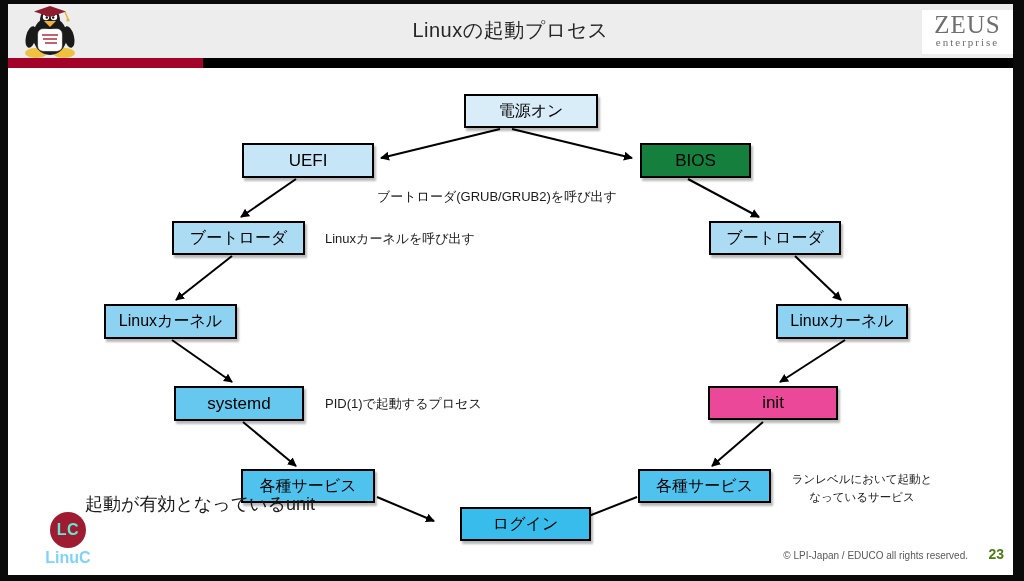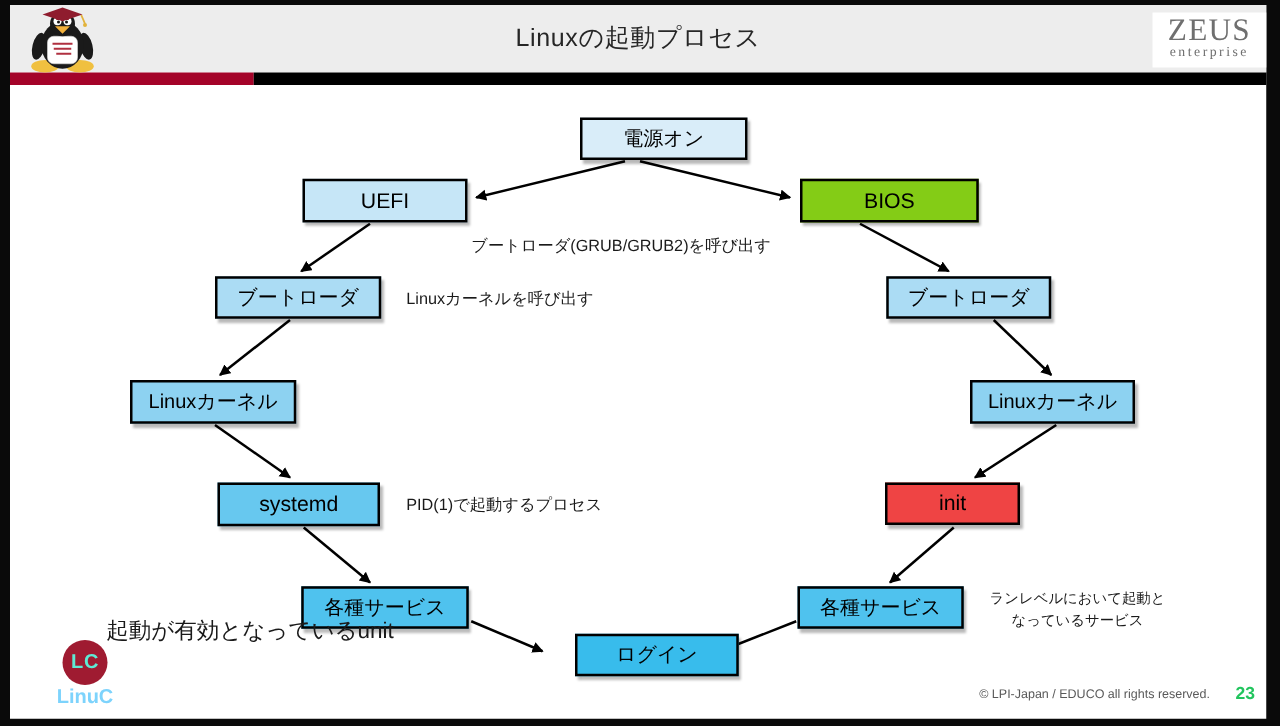--- a/index.html
+++ b/index.html
@@ -65,21 +65,21 @@
     color:#5eead4; font-weight:bold; font-size:16px; letter-spacing:0.5px;
   }
   .lc-label {
     position:absolute; left:30px; top:549px; width:76px; text-align:center;
     color:#7dd3fc; font-weight:bold; font-size:16px;
   }
   .copyright {
     position:absolute; right:56px; top:550px; font-size:10px; color:#595959;text-align:right;
   }
   .page-number {
-    position:absolute; right:20px; top:546px; font-size:14px; font-weight:bold; color:#22c55e;
+    position:absolute; right:20px; top:546px; font-size:14px; font-weight:bold; color:#4d7c0f;
   }
 </style>
 </head>
 <body>
 
 <div class="page"></div>
 <div class="header"></div>
 <div class="stripe-red"></div>
 <div class="stripe-black"></div>
 <div class="slide-title">Linuxの起動プロセス</div>
@@ -124,27 +124,27 @@
   <line x1="172" y1="340" x2="232" y2="382" marker-end="url(#ah)"></line>
   <line x1="845" y1="340" x2="780" y2="382" marker-end="url(#ah)"></line>
   <line x1="243" y1="422" x2="296" y2="466" marker-end="url(#ah)"></line>
   <line x1="763" y1="422" x2="712" y2="466" marker-end="url(#ah)"></line>
   <line x1="377" y1="497" x2="434" y2="521" marker-end="url(#ah)"></line>
   <line x1="637" y1="497" x2="576" y2="521" marker-end="url(#ah)"></line>
 </svg>
 
 <div class="node" style="left: 438px; top: 94px; width: 134px; height: 34px; background-color: rgb(217, 237, 249); margin-left: 26px;">電源オン</div>
 <div class="node latin" style="left: 242px; top: 143px; width: 132px; height: 35px; background-color: rgb(198, 230, 247);">UEFI</div>
-<div class="node latin" style="left: 640px; top: 143px; width: 143px; height: 35px; background-color: #84cc16;">BIOS</div>
+<div class="node latin" style="left: 640px; top: 143px; width: 111px; height: 35px; background-color: #15803d;">BIOS</div>
 <div class="node" style="left: 172px; top: 221px; width: 133px; height: 34px; background-color: rgb(171, 220, 244);">ブートローダ</div>
 <div class="node" style="left: 709px; top: 221px; width: 132px; height: 34px; background-color: rgb(171, 220, 244);">ブートローダ</div>
 <div class="node" style="left: 104px; top: 304px; width: 133px; height: 35px; background-color: rgb(141, 210, 241);">Linuxカーネル</div>
 <div class="node" style="left: 776px; top: 304px; width: 132px; height: 35px; background-color: rgb(141, 210, 241);">Linuxカーネル</div>
 <div class="node latin" style="left: 174px; top: 386px; width: 130px; height: 35px; background-color: rgb(103, 200, 239);">systemd</div>
-<div class="node latin" style="left: 708px; top: 386px; width: 108px; height: 34px; background-color: #ef4444;">init</div>
+<div class="node latin" style="left: 708px; top: 386px; width: 130px; height: 34px; background-color: #ec4899;">init</div>
 <div class="node" style="left: 241px; top: 469px; width: 134px; height: 34px; background-color: rgb(79, 194, 238);">各種サービス</div>
 <div class="node" style="left: 638px; top: 469px; width: 133px; height: 34px; background-color: rgb(79, 194, 238);">各種サービス</div>
 <div class="node" style="left: 440px; top: 507px; width: 131px; height: 34px; background-color: rgb(56, 188, 236); margin-left: 20px;">ログイン</div>
 
 <div class="note" style="left:377px;top:188px">ブートローダ(GRUB/GRUB2)を呼び出す</div>
 <div class="note" style="left:325px;top:230px">Linuxカーネルを呼び出す</div>
 <div class="note" style="left:325px;top:395px">PID(1)で起動するプロセス</div>
 <div class="note" style="left:85px;top:492px;font-size:18px">起動が有効となっているunit</div>
 <div class="note note-center" style="left:782px;top:471px">ランレベルにおいて起動と
 なっているサービス</div>

